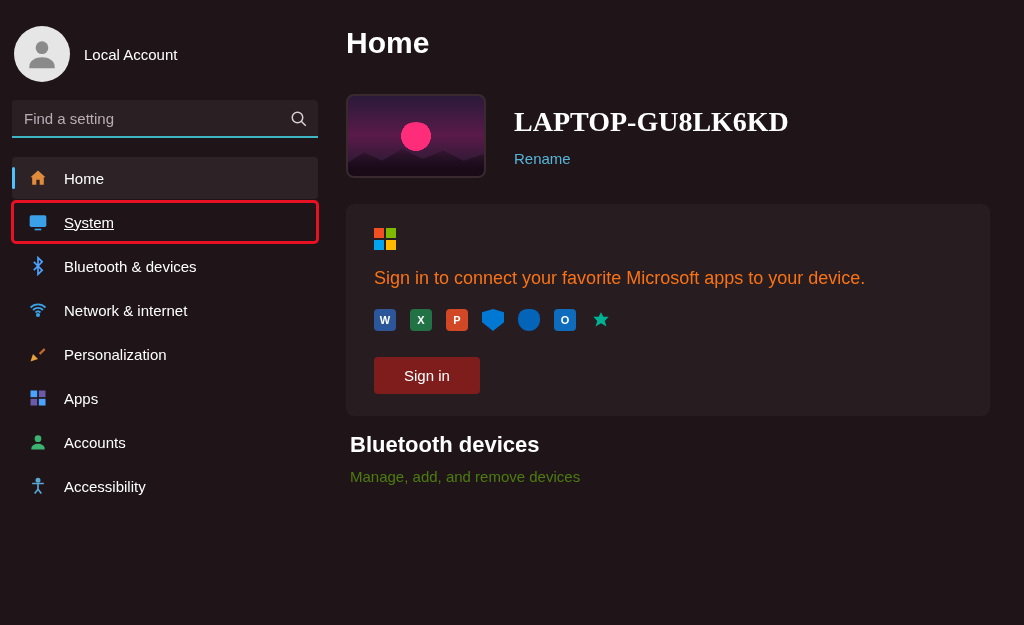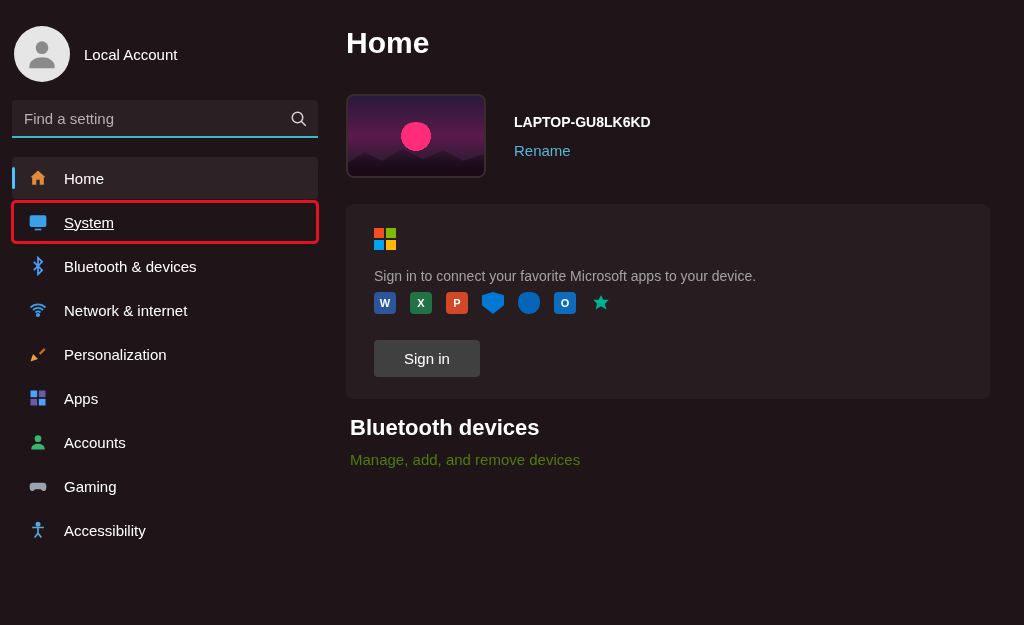--- a/index.html
+++ b/index.html
@@ -95,44 +95,44 @@
     width: 40px; height: 40px; margin: -14px 0 0 -20px;
     background: radial-gradient(circle at 50% 35%, #ff2c7a 0%, #ff2c7a 45%, transparent 46%);
     border-radius: 50%;
   }
   .device-thumb::before {
     content: ""; position: absolute; left: 0; right: 0; bottom: 0; height: 34px;
     background: linear-gradient(180deg, rgba(20,10,20,0) 0%, #1a0a18 80%);
     clip-path: polygon(0 60%, 12% 30%, 25% 55%, 40% 20%, 55% 50%, 70% 25%, 85% 55%, 100% 35%, 100% 100%, 0 100%);
   }
   .device-info { display: flex; flex-direction: column; gap: 12px; }
-  .device-name { font-size: 14px; font-weight: 600; }
+  .device-name { font-size: 28px; font-weight: 600; font-family: Liberation Serif, serif; }
   .rename-link { color: #57b5d9; font-size: 15px; cursor: pointer; }
 
   .card {
     background: #271c20;
     border-radius: 8px;
     padding: 24px 28px 22px 28px;
     margin-bottom: 16px;
   }
   .ms-logo {
     width: 22px; height: 22px; display: grid;
     grid-template-columns: 1fr 1fr; grid-template-rows: 1fr 1fr; gap: 2px;
     margin-bottom: 18px;
   }
   .ms-logo span:nth-child(1){ background:#f25022;} 
   .ms-logo span:nth-child(2){ background:#7fba00;}
   .ms-logo span:nth-child(3){ background:#00a4ef;}
   .ms-logo span:nth-child(4){ background:#ffb900;}
   .card-title { font-size: 22px; font-weight: 600; margin-bottom: 10px; }
-  .card-sub { font-size: 14px; color: #a3a3a3; margin-bottom: 8px; }
+  .card-sub { font-size: 18px; color: #f97316; margin-bottom: 20px; }
   .app-icons { display: flex; gap: 14px; margin-bottom: 26px; }
   .app-ic { width: 22px; height: 22px; border-radius: 4px; display: flex; align-items: center; justify-content: center; font-size: 11px; color: #fff; font-weight: 700; }
   .signin-btn {
-    background: #404040; border: none; color: #fff;
+    background: #7f1d1d; border: none; color: #fff;
     padding: 10px 30px; border-radius: 4px; font-size: 15px; cursor: pointer;
   }
   .section-title { font-size: 22px; font-weight: 600; margin-bottom: 10px; padding-left: 4px; }
   .section-sub { font-size: 15px; color: #4d7c0f; padding-left: 4px; }
 </style>
 </head>
 <body>
 
 <div class="sidebar">
   <div class="account-row">
@@ -211,28 +211,20 @@
       <span class="nav-label">Apps</span>
     </div>
     <div class="nav-item">
       <span class="nav-icon">
           <svg width="20" height="20" viewBox="0 0 24 24" fill="#3cb371">
             <circle cx="12" cy="8" r="4"></circle>
             <path d="M4 20c0-4 4-6 8-6s8 2 8 6v1H4z"></path>
           </svg>
         </span>
       <span class="nav-label">Accounts</span>
-    </div>
-    <div class="nav-item">
-      <span class="nav-icon">
-          <svg width="20" height="20" viewBox="0 0 24 24" fill="#9aa4b0">
-            <path d="M6 8h12a4 4 0 014 4v2a4 4 0 01-4 4l-3-2h-6l-3 2a4 4 0 01-4-4v-2a4 4 0 014-4z"></path>
-          </svg>
-        </span>
-      <span class="nav-label">Gaming</span>
     </div>
     <div class="nav-item">
       <span class="nav-icon">
           <svg width="20" height="20" viewBox="0 0 24 24" fill="none" stroke="#5aa8d8" stroke-width="2">
             <circle cx="12" cy="5" r="2" fill="#5aa8d8"></circle>
             <path d="M5 9h14M12 9v7m0 0l-4 5m4-5l4 5"></path>
           </svg>
         </span>
       <span class="nav-label">Accessibility</span>
     </div>

